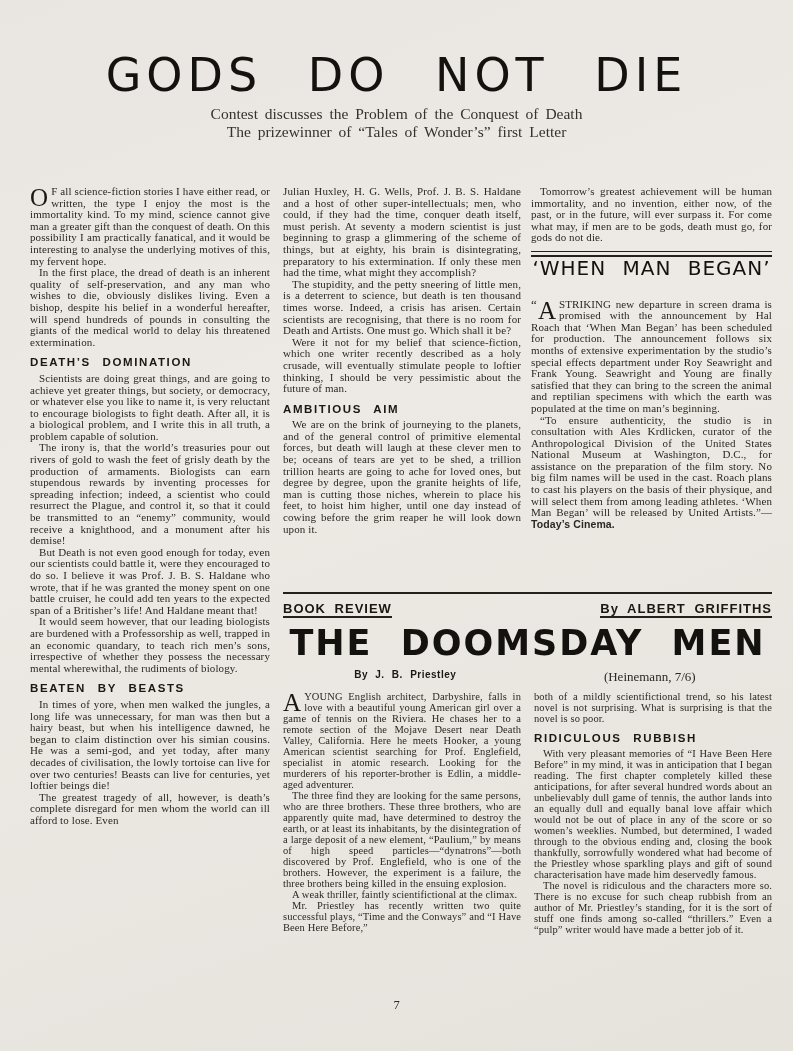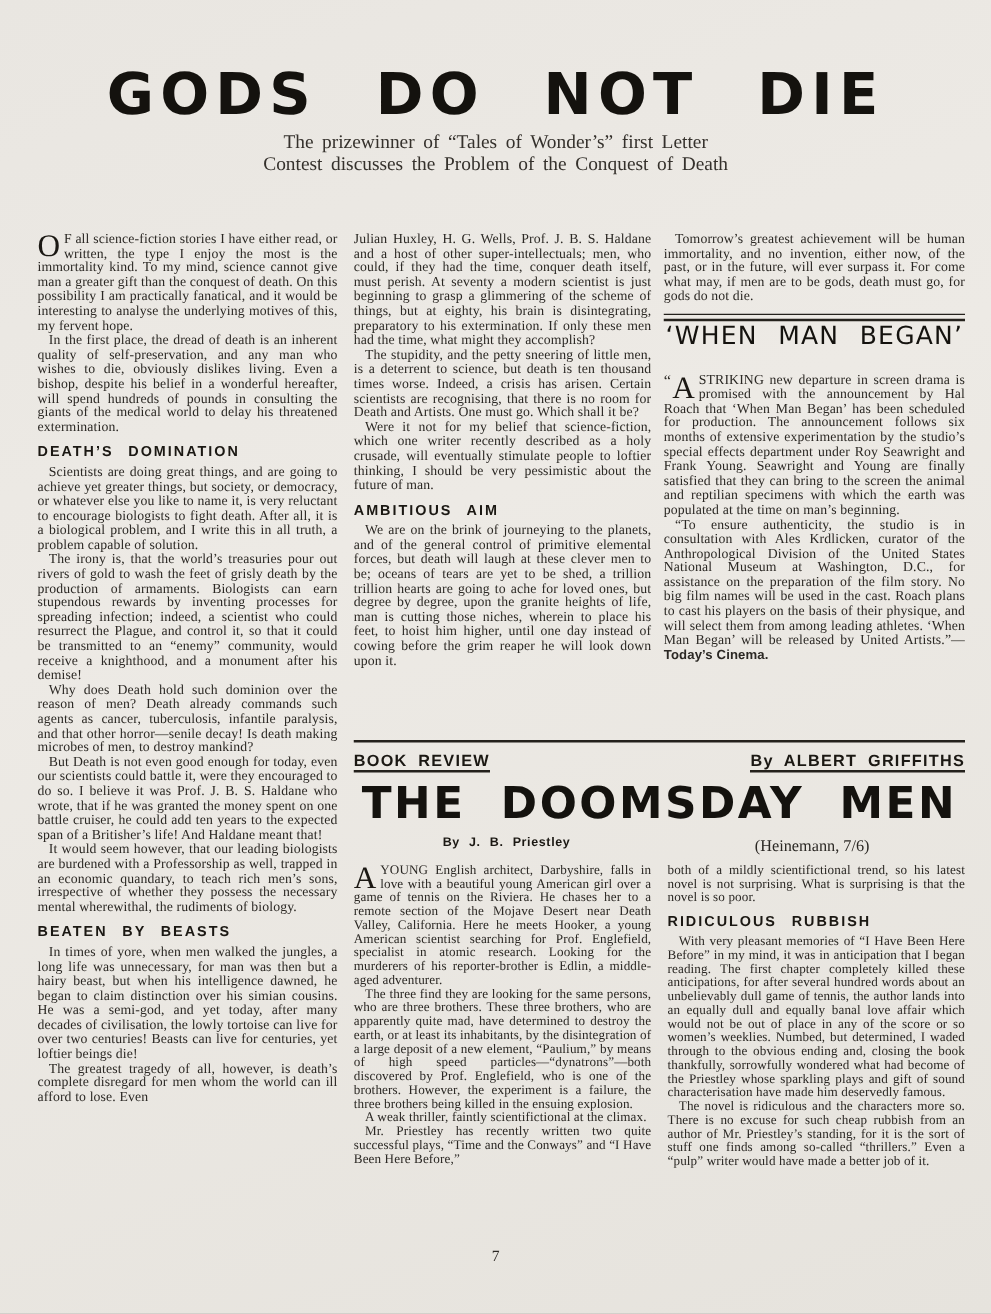--- a/index.html
+++ b/index.html
@@ -8,21 +8,21 @@
     width:793px;height:1051px;
     background:linear-gradient(160deg,#e9e6e1 0%,#edeae5 40%,#e6e3dd 100%);
     font-family:"Liberation Serif",serif;
     color:#2b2824;
     overflow:hidden;
     margin:0 auto;
   }
   
   .masthead{position:absolute;top:50px;left:0;width:793px;text-align:center;}
   .main-title{
-    font-family:"DejaVu Sans",sans-serif;font-weight:bold;
+    font-family:"DejaVu Sans",sans-serif;font-weight:normal;
     font-size:46px;line-height:50px;letter-spacing:5px;word-spacing:26px;
     color:#14120e;white-space:nowrap;
   }
   .byline{
     margin-top:16px;
     font-family:"Liberation Serif",serif;font-weight:bold;
     font-size:15px;letter-spacing:2px;word-spacing:7px;color:#201d19;
   }
   .subtitle{
     margin-top:5px;
@@ -77,32 +77,31 @@
   .page-num{position:absolute;top:998px;left:0;width:793px;text-align:center;font-size:12.5px;color:#2b2824;}
 </style>
 </head>
 <body>
 
 <div class="page">
 
   <div class="masthead">
     <div class="main-title">GODS DO NOT DIE</div>
     <div class="subtitle">
+      <div>Contest discusses the Problem of the Conquest of Death</div>
       <div>The prizewinner of “Tales of Wonder’s” first Letter</div>
-      <div>Contest discusses the Problem of the Conquest of Death</div>
     </div>
   </div>
 
   <div class="col col1">
     <p class="jp noindent"><span class="dropcap">O</span><span>F all science-fiction stories I have either read, or written, the type I enjoy the most is the immortality kind. To my mind, science cannot give man a greater gift than the conquest of death. On this possibility I am practically fanatical, and it would be interesting to analyse the underlying motives of this, my fervent hope.</span></p>
     <p class="jp">In the first place, the dread of death is an inherent quality of self-preservation, and any man who wishes to die, obviously dislikes living.  Even a bishop, despite his belief in a wonderful hereafter, will spend hundreds of pounds in consulting the giants of the medical world to delay his threatened extermination.</p>
     <div class="sec-head">DEATH’S DOMINATION</div>
     <p class="jp">Scientists are doing great things, and are going to achieve yet greater things, but society, or democracy, or whatever else you like to name it, is very reluctant to encourage biologists to fight death. After all, it is a biological problem, and I write this in all truth, a problem capable of solution.</p>
     <p class="jp">The irony is, that the world’s treasuries pour out rivers of gold to wash the feet of grisly death by the production of armaments.  Biologists can earn stupendous rewards by inventing processes for spreading infection; indeed, a scientist who could resurrect the Plague, and control it, so that it could be transmitted to an “enemy” community, would receive a knighthood, and a monument after his demise!</p>
-    <p class="jp">Why does Death hold such dominion over the reason of men?  Death already commands such agents as cancer, tuberculosis, infantile paralysis, and that other horror—senile decay! Is death making microbes of men, to destroy mankind?</p>
     <p class="jp">But Death is not even good enough for today, even our scientists could battle it, were they encouraged to do so.  I believe it was Prof. J. B. S. Haldane who wrote, that if he was granted the money spent on one battle cruiser, he could add ten years to the expected span of a Britisher’s life!  And Haldane meant that!</p>
     <p class="jp">It would seem however, that our leading biologists are burdened with a Professorship as well, trapped in an economic quandary, to teach rich men’s sons, irrespective of whether they possess the necessary mental wherewithal, the rudiments of biology.</p>
     <div class="sec-head">BEATEN BY BEASTS</div>
     <p class="jp">In times of yore, when men walked the jungles, a long life was unnecessary, for man was then but a hairy beast, but when his intelligence dawned, he began to claim distinction over his simian cousins.  He was a semi-god, and yet today, after many decades of civilisation, the lowly tortoise can live for over two centuries!  Beasts can live for centuries, yet loftier beings die!</p>
     <p class="jp">The greatest tragedy of all, however, is death’s complete disregard for men whom the world can ill afford to lose.  Even</p>
   </div>
 
   <div class="col col2">
     <p class="jp noindent">Julian Huxley, H. G. Wells, Prof. J. B. S. Haldane and a host of other super-intellectuals; men, who could, if they had the time, conquer death itself, must perish. At seventy a modern scientist is just beginning to grasp a glimmering of the scheme of things, but at eighty, his brain is disintegrating, preparatory to his extermination.  If only these men had the time, what might they accomplish?</p>
     <p class="jp">The stupidity, and the petty sneering of little men, is a deterrent to science, but death is ten thousand times worse. Indeed, a crisis has arisen. Certain scientists are recognising, that there is no room for Death and Artists.  One must go. Which shall it be?</p>

